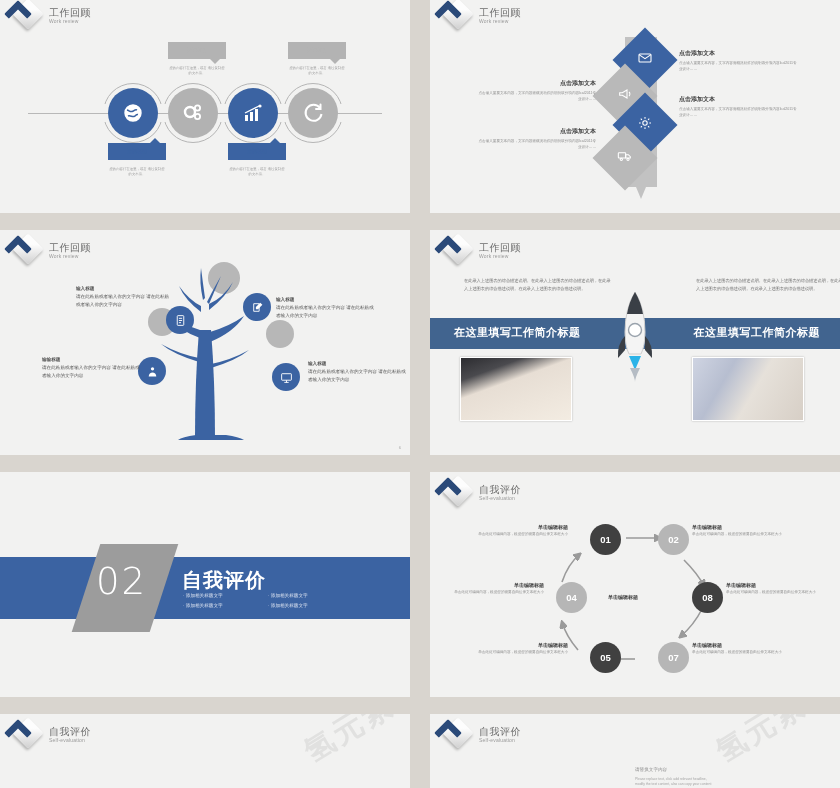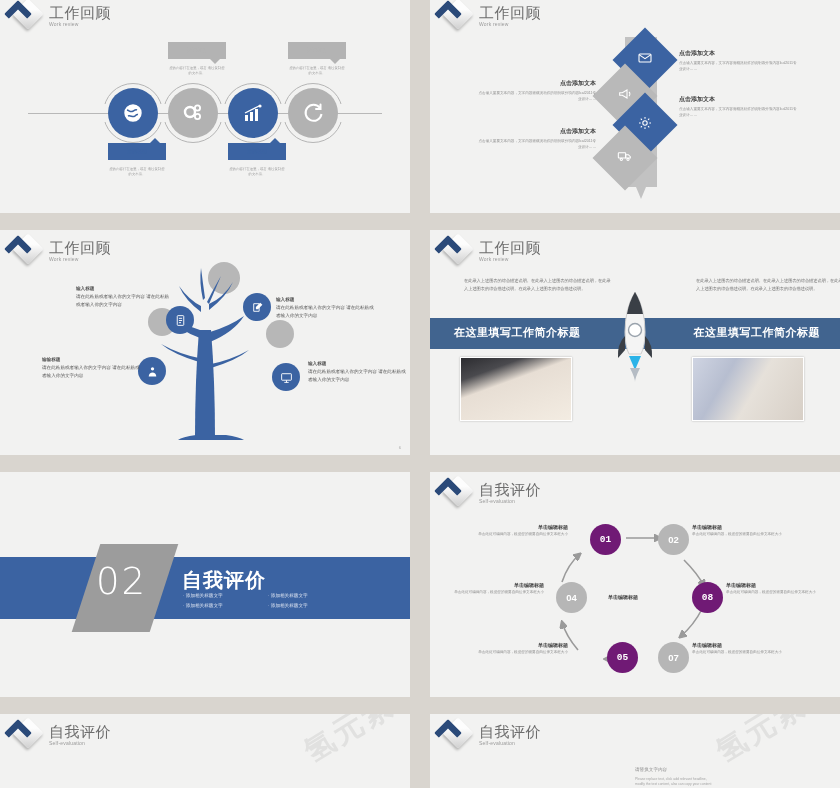--- a/index.html
+++ b/index.html
@@ -34,21 +34,21 @@
     border-radius:2px;
   }
   .logo .chev{
     position:absolute;left:2px;top:5px;width:20px;height:20px;
     background:#2b4a79;
     transform:rotate(45deg);
     clip-path:polygon(0 0,100% 0,100% 34%,34% 34%,34% 100%,0 100%);
     border-radius:2px;
   }
   .hdr-txt{margin-left:5px;line-height:1.05;}
-  .hdr-cn{font-size:15px;color:#6d6d6d;letter-spacing:.5px;}
+  .hdr-cn{font-size:10px;color:#6d6d6d;letter-spacing:.5px;}
   .hdr-en{font-size:5px;color:#9a9a9a;letter-spacing:.2px;margin-top:1px;}
 
   
   .s1-line{position:absolute;left:28px;right:28px;top:118px;height:1px;background:#b8b8b8;}
   .s1-circ{position:absolute;top:93px;width:50px;height:50px;border-radius:50%;
            display:flex;align-items:center;justify-content:center;}
   .s1-circ .ring{position:absolute;inset:-5px;border-radius:50%;border:1px solid #b5b5b5;
                  clip-path:polygon(0 0,100% 0,100% 35%,0 35%,0 65%,100% 65%,100% 100%,0 100%);}
   .s1-circ .disc{position:absolute;inset:0;border-radius:50%;}
   .s1-circ.blue .disc{background:#3b63a2;}
@@ -106,21 +106,21 @@
   .s5-ttl{position:absolute;left:182px;top:95px;font-size:20px;color:#fff;font-weight:bold;letter-spacing:1px;}
   .s5-bul{position:absolute;left:183px;top:121px;width:160px;
           display:grid;grid-template-columns:1fr 1fr;gap:5px 10px;}
   .s5-bul span{font-size:4.6px;color:#e3e9f4;}
   .s5-bul span:before{content:"· ";color:#cfd9ea;}
 
   
   .c6{position:absolute;width:31px;height:31px;border-radius:50%;
       display:flex;align-items:center;justify-content:center;
       font-size:9.5px;font-weight:bold;color:#fff;}
-  .c6.b{background:#701a75;font-family:Liberation Mono, monospace;}
+  .c6.b{background:#404040;}
   .c6.g{background:#b6b6b6;}
   .c6-txt{position:absolute;width:96px;}
   .c6-txt .t{font-size:5px;font-weight:bold;color:#444;margin-bottom:2px;}
   .c6-txt .p{font-size:3.6px;color:#8d8d8d;line-height:1.6;}
   .c6-center{position:absolute;font-size:5px;font-weight:bold;color:#444;}
   .s8-cap{position:absolute;font-size:4.6px;color:#8c8c8c;}
   .s8-p{position:absolute;font-size:3.4px;color:#a6a6a6;line-height:1.6;width:78px;}
 
   .wm{position:absolute;font-size:30px;color:rgba(140,140,140,.17);
       transform:rotate(-32deg);font-weight:bold;letter-spacing:3px;pointer-events:none;}
@@ -439,21 +439,21 @@
       </div>
     <div class="c6 g" style="left:228px;top:52px">
         <span>02</span>
       </div>
     <div class="c6 b" style="left:262px;top:110px">
         <span>08</span>
       </div>
     <div class="c6 g" style="left:228px;top:170px">
         <span>07</span>
       </div>
-    <div class="c6 b" style="left:177px;top:170px">
+    <div class="c6 b" style="left:160px;top:170px">
         <span>05</span>
       </div>
     <div class="c6 g" style="left:126px;top:110px">
         <span>04</span>
       </div>
 
     <div class="c6-center" style="left:178px;top:122px">单击编辑标题</div>
 
     <div class="c6-txt" style="left:42px;top:52px;text-align:right">
       <div class="t">单击编辑标题</div>

